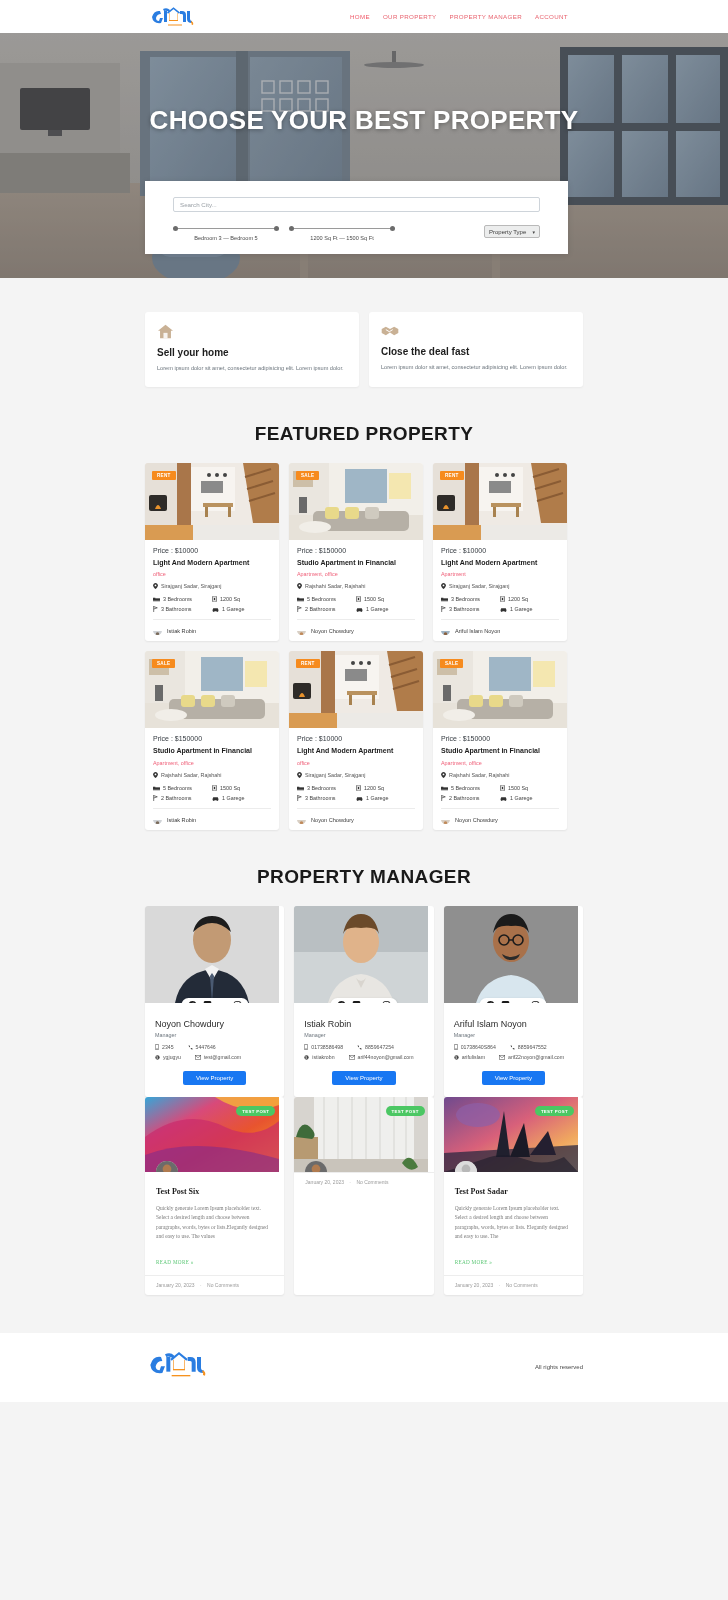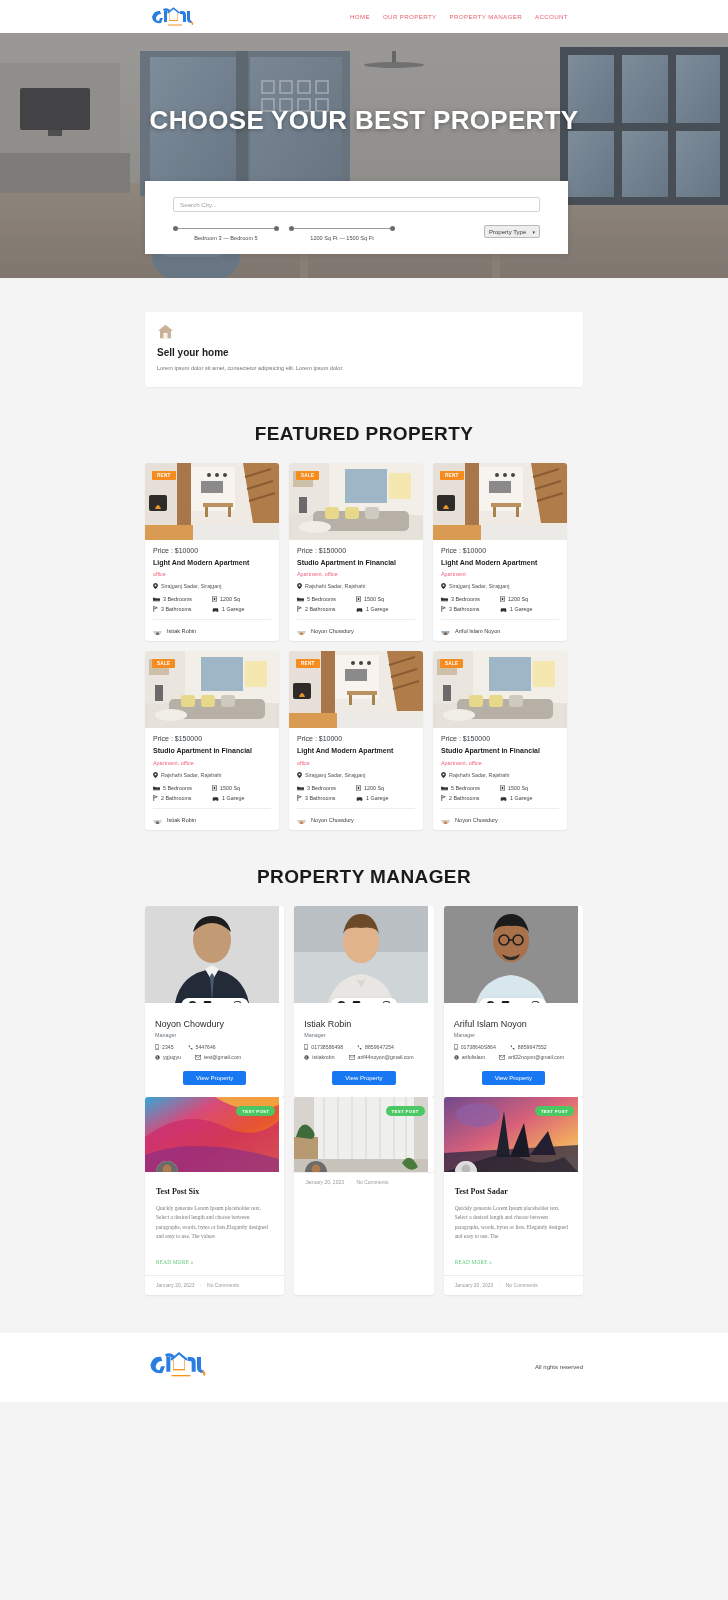--- a/index.html
+++ b/index.html
@@ -536,20 +536,28 @@
     </div>
   </div>
 
   <div class="services">
     <div class="service-card">
       <svg class="service-icon" width="17" height="15" viewBox="0 0 24 22">
         <path d="M12 1 L23 10 L20 10 L20 21 L4 21 L4 10 L1 10 Z" fill="#c9b195"></path>
         <rect x="9" y="13" width="6" height="8" fill="#ffffff" opacity="0.85"></rect>
       </svg>
       <div class="service-title">Sell your home</div>
+      <div class="service-text">Lorem ipsum dolor sit amet, consectetur adipisicing elit. Lorem ipsum dolor.</div>
+    </div>
+    <div class="service-card">
+      <svg class="service-icon" width="18" height="14" viewBox="0 0 26 20">
+        <path d="M1 7 L7 4 L13 7 L19 4 L25 7 L25 13 L19 16 L13 12 L7 16 L1 13 Z" fill="#c9b195"></path>
+        <path d="M7 8 L12 11 L17 8" fill="none" stroke="#ffffff" stroke-width="1.4"></path>
+      </svg>
+      <div class="service-title">Close the deal fast</div>
       <div class="service-text">Lorem ipsum dolor sit amet, consectetur adipisicing elit. Lorem ipsum dolor.</div>
     </div>
   </div>
 
   <div class="section-title">FEATURED PROPERTY</div>
   <div class="property-grid">
 
     <div class="property-card">
       <div class="prop-img">
         <span class="badge">RENT</span>

